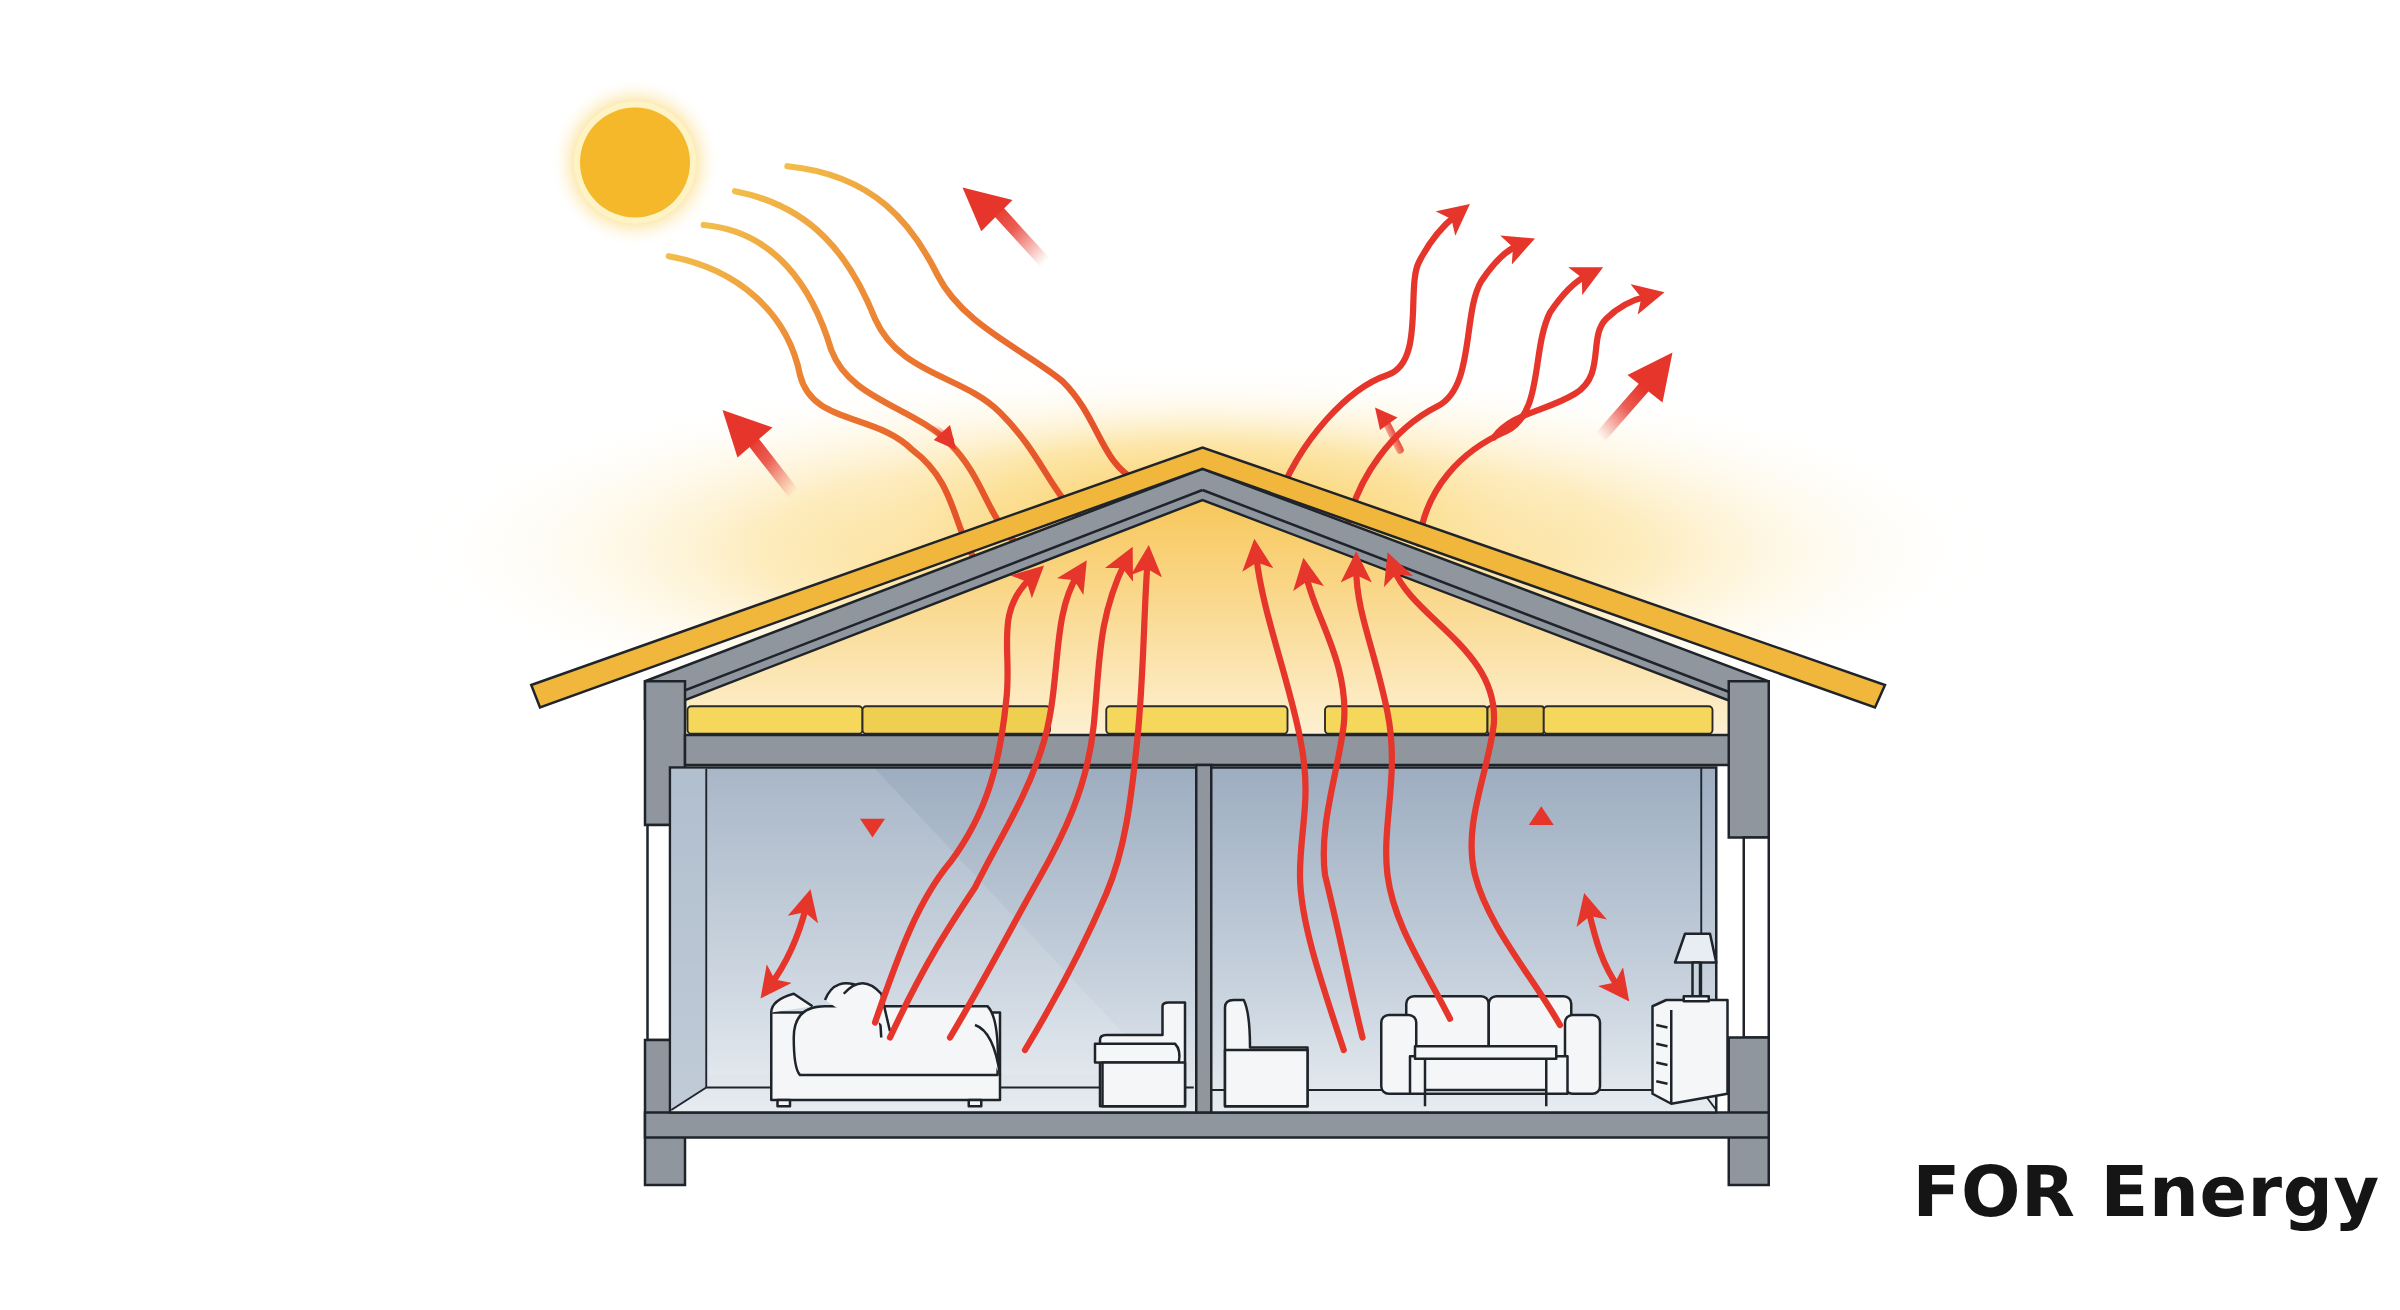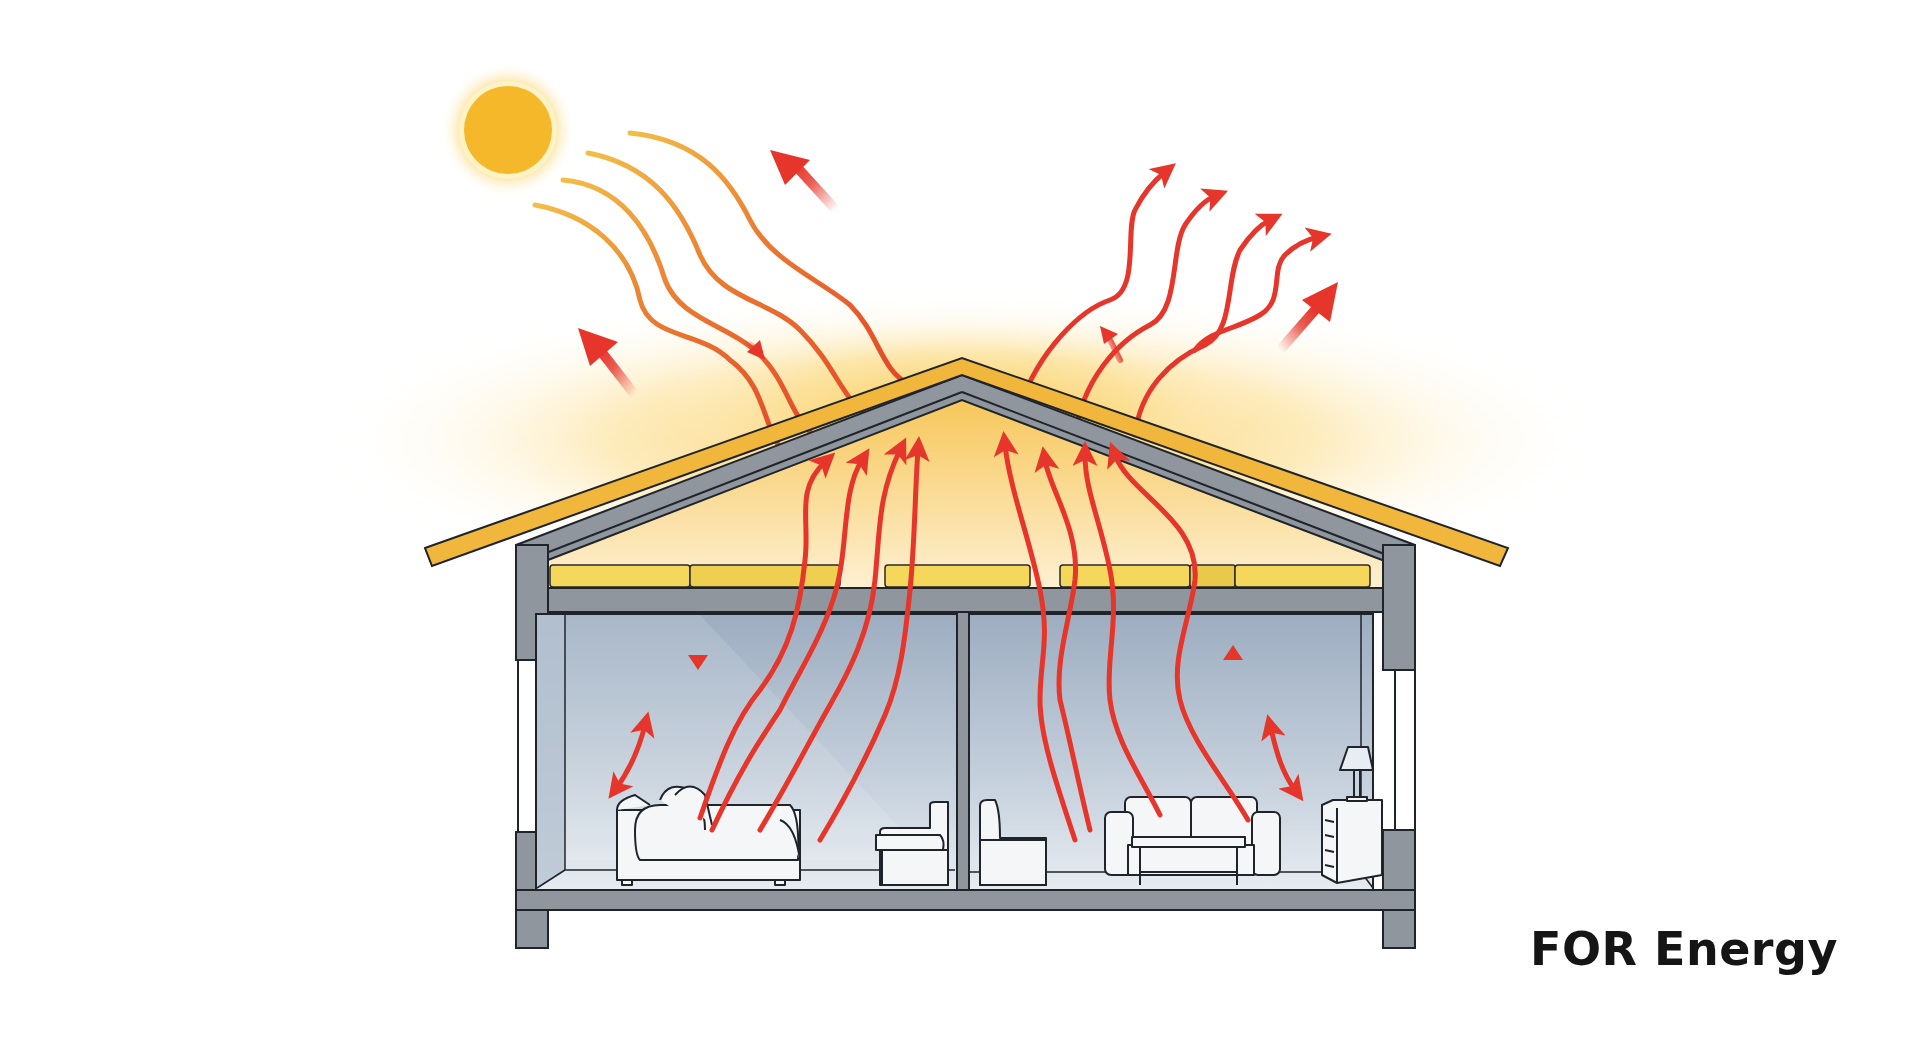--- a/index.html
+++ b/index.html
@@ -1,19 +1,19 @@
 <!DOCTYPE html>
 <html><head>
 <meta charset="utf-8">
 <style>
   html, body { margin:0; padding:0; background:#ffffff; }
   body { width:1920px; height:1048px; position:relative; overflow:hidden;
          font-family:"Liberation Sans", sans-serif; }
   #scene { position:absolute; left:0; top:0; width:1920px; height:1048px; }
-  .brand { position:absolute; left:1530px; top:922px; font-size:46px; font-weight:700;
+  .brand { position:absolute; left:1530px; top:922px; font-size:56px; font-weight:700;
            color:#151515; letter-spacing:0.5px; font-family:"DejaVu Sans", sans-serif; }
 </style>
 </head>
 <body>
 
 <div id="scene">
 <svg width="1920" height="1048" viewBox="0 0 1920 1048" xmlns="http://www.w3.org/2000/svg">
   <defs>
     <radialGradient id="glowRoof" cx="0.5" cy="0.5" r="0.5">
       <stop offset="0" stop-color="#f8c340" stop-opacity="0.85"></stop>

